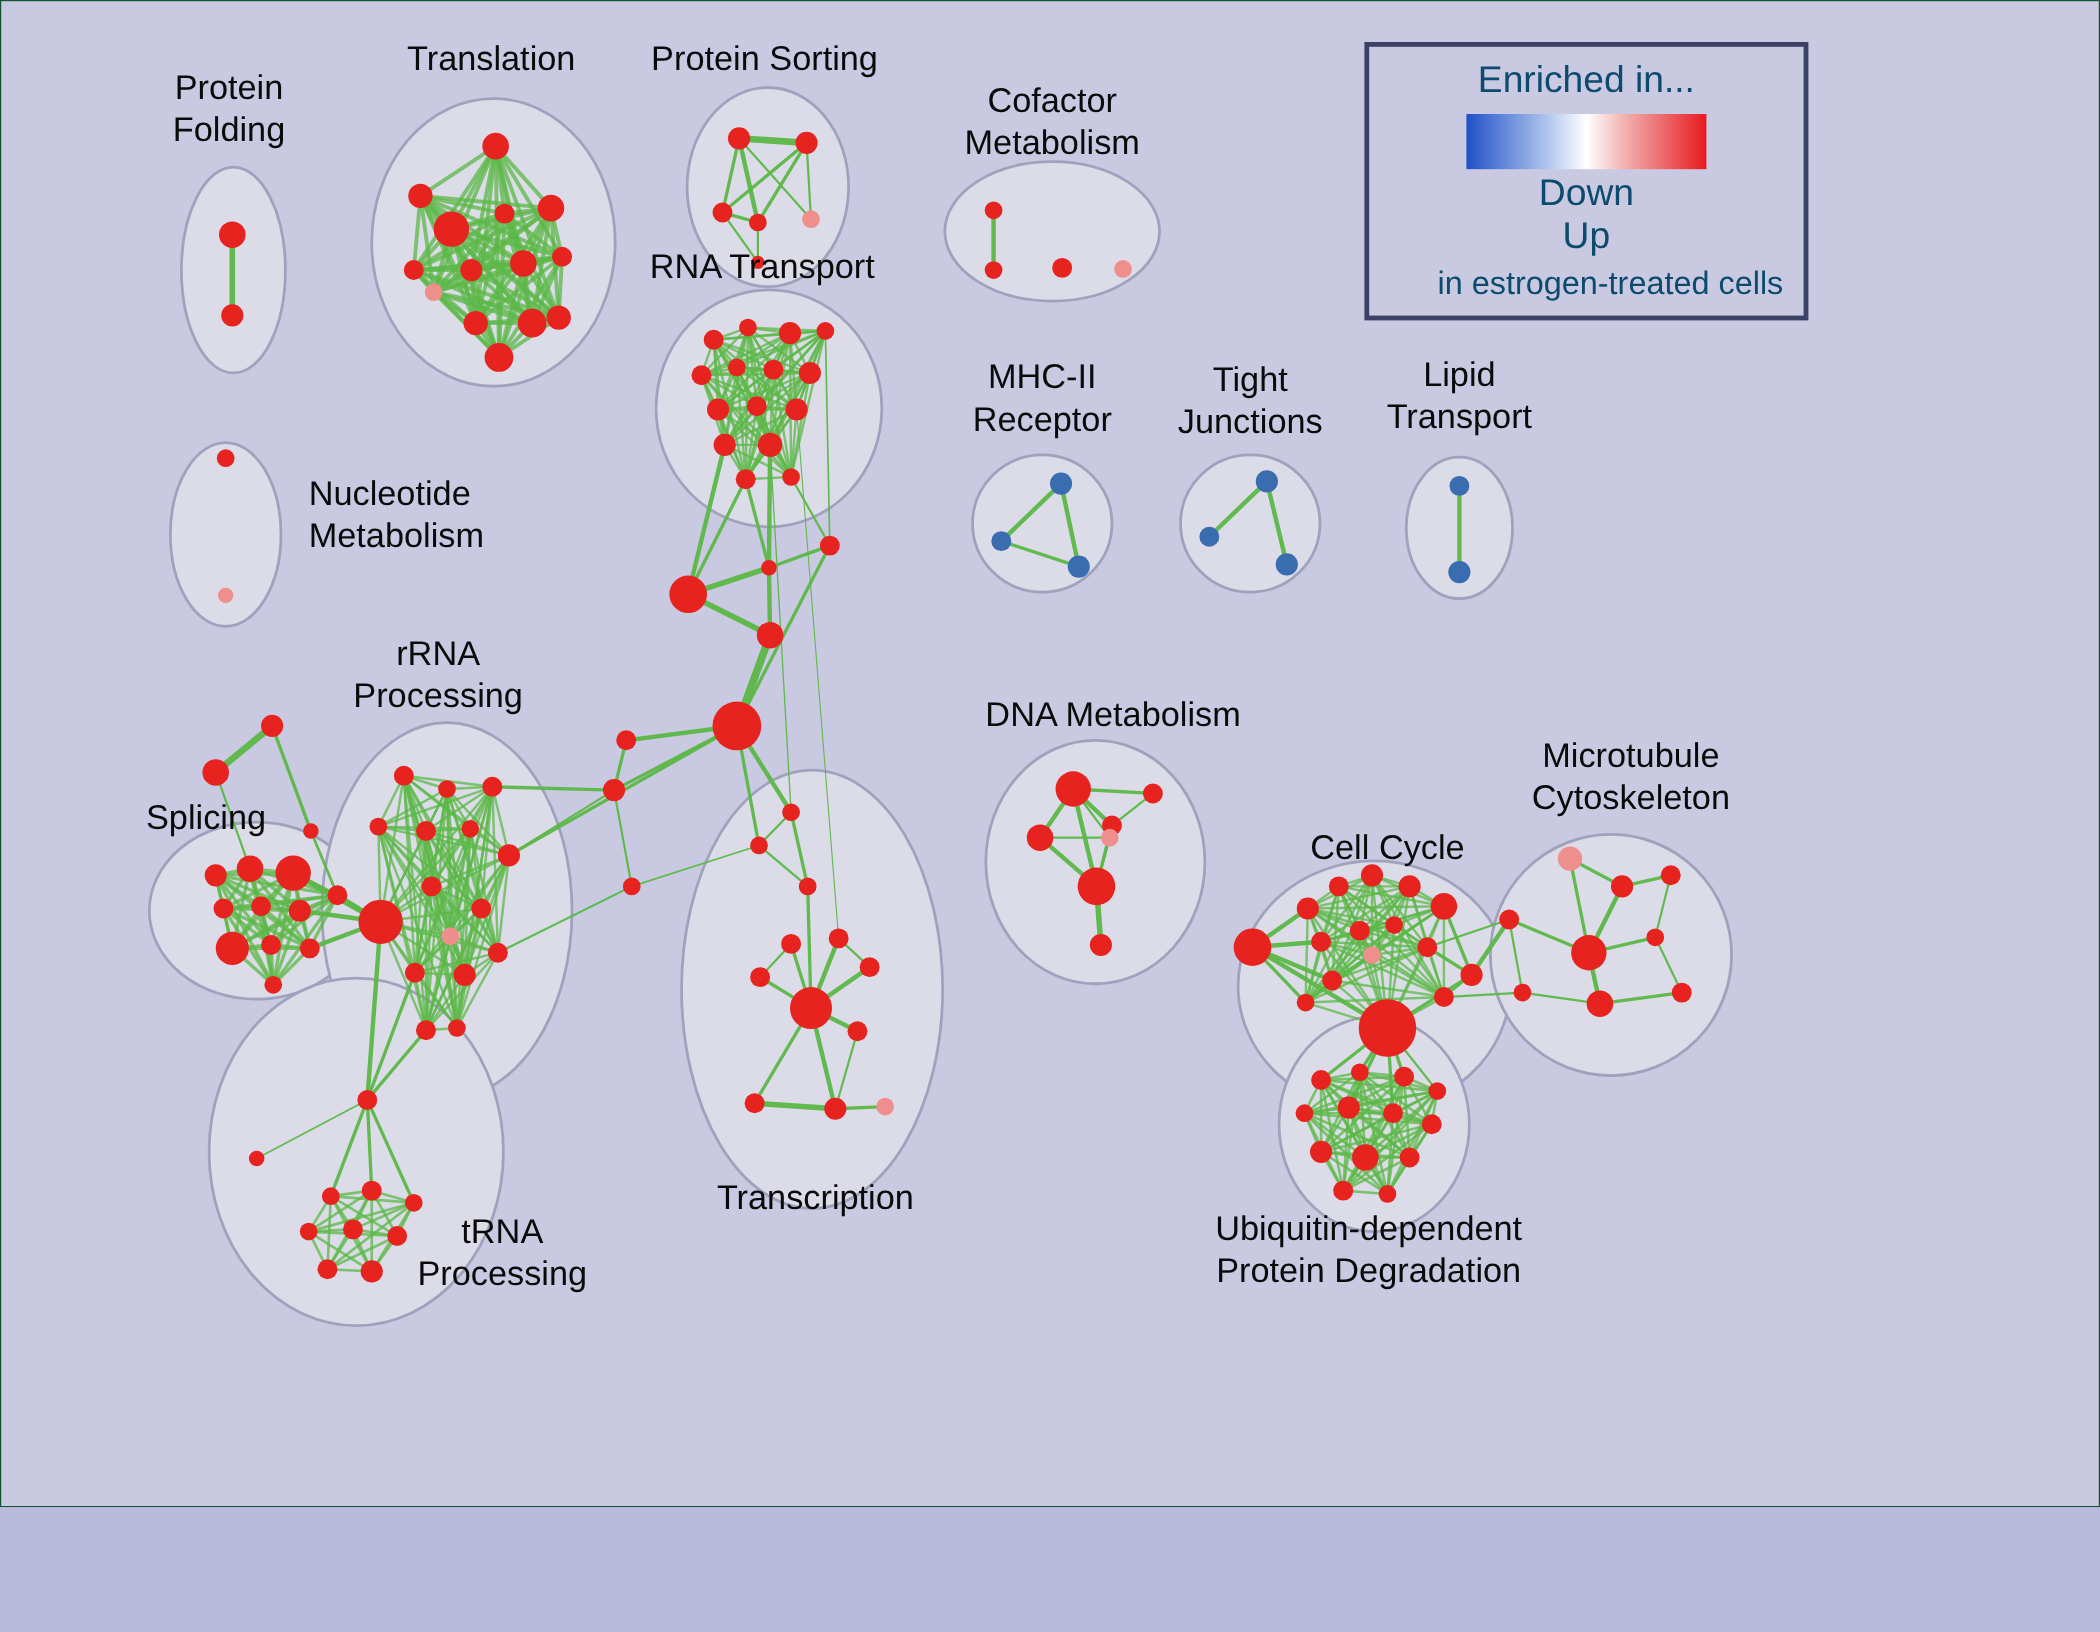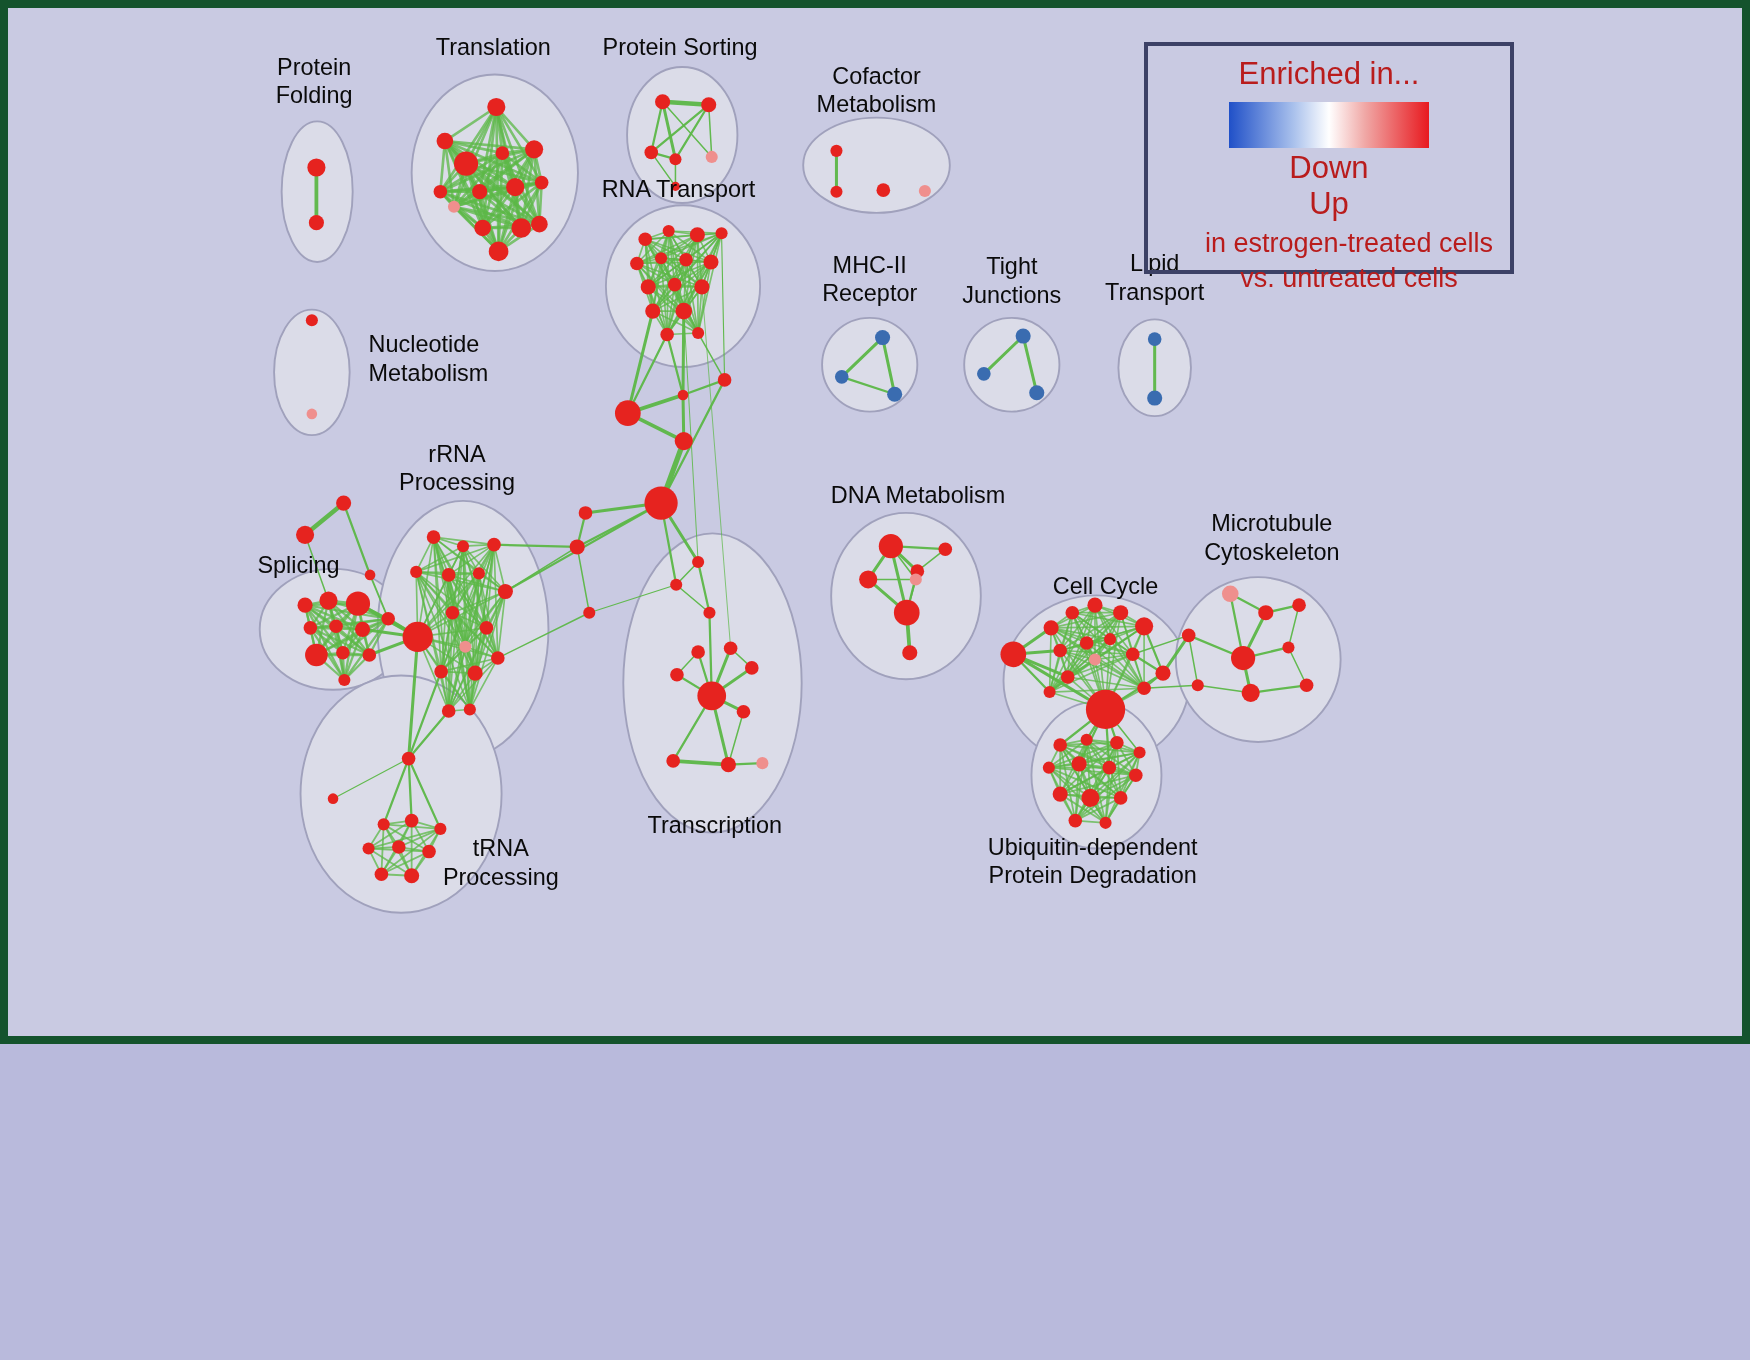--- a/index.html
+++ b/index.html
@@ -1,31 +1,31 @@
 <!DOCTYPE html>
 <html><head>
 <meta charset="utf-8">
 <style>
   html,body{margin:0;padding:0;background:#b9badc;}
   .figure{
     position:relative;
-    width:1750px;height:1044px;
+    width:1750px;height:1256px;
     background:#c9cae2;
-    border:8px solid #14532d;
+    border:1px solid #14532d;
     box-sizing:border-box;
     overflow:hidden;
     font-family:"Liberation Sans",sans-serif;
   }
   svg.net{position:absolute;left:0;top:0;width:100%;height:100%;}
   ellipse.cluster{fill:#dbdce8;stroke:#a0a1bc;stroke-width:2.5px;}
   text.cluster-label{font-family:"Liberation Sans",sans-serif;font-size:31px;fill:#0a0a0a;}
   .legend{
     position:absolute;left:1136px;top:34px;width:370px;height:232px;
     border:4px solid #3c4166;box-sizing:border-box;
-    text-align:center;color:#b91c1c;background:transparent;
+    text-align:center;color:#0c4a6e;background:transparent;
   }
   .legend-title{font-size:31px;margin-top:10px;}
   .legend-bar{width:200px;height:46px;margin:10px auto 2px;}
   .legend-row{display:flex;justify-content:space-between;padding:0 44px;font-size:31px;flex-direction:column;}
   .legend-caption{font-size:27px;line-height:1.28;padding-left:40px;}
   .legend-caption.first{margin-top:4px;}
 </style>
 </head>
 <body>
 
@@ -918,16 +918,15 @@
     </svg>
 
   <div class="legend">
     <div class="legend-title">Enriched in...</div>
     <div class="legend-bar" id="legend-bar" style="background: linear-gradient(90deg, rgb(32, 80, 200) 0%, rgb(168, 192, 236) 32%, rgb(255, 255, 255) 50%, rgb(240, 168, 166) 68%, rgb(232, 25, 31) 100%);"></div>
     <div class="legend-row">
       <span>Down</span>
       <span>Up</span>
     </div>
     <div class="legend-caption first">in estrogen-treated cells</div>
-    <div class="legend-caption">vs. untreated cells</div>
   </div>
 
 </div>
 
 </body></html>

